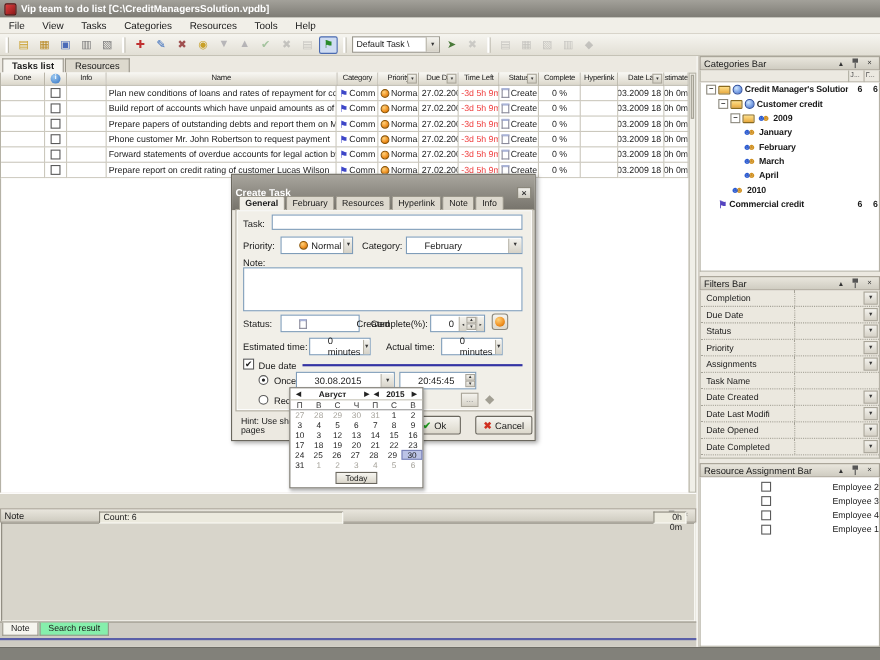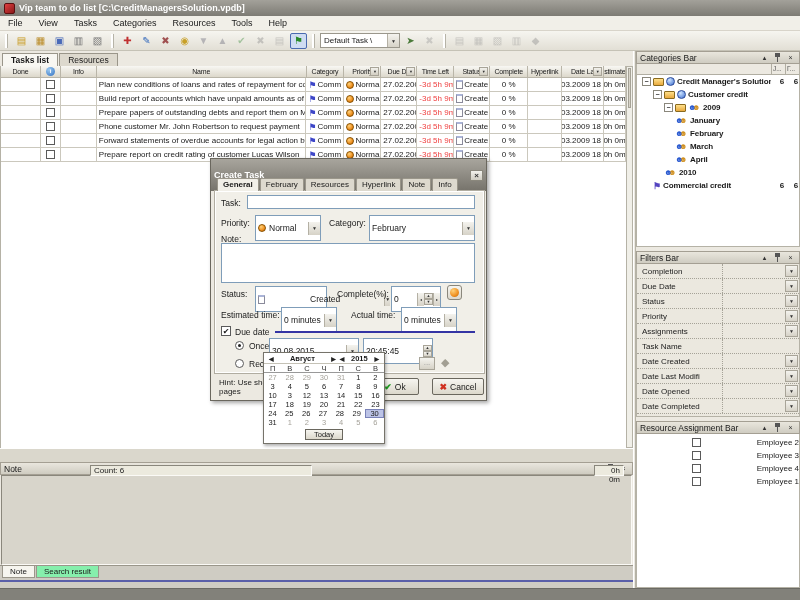--- a/index.html
+++ b/index.html
@@ -123,22 +123,22 @@
     border:1px solid #8a877c; font-size:8px; line-height:9px; text-align:center; font-weight:bold; }
   .dlg-tabs { position:absolute; left:6px; top:19px; display:flex; gap:1px; }
   .dtab { padding:1px 5px 2px; font-size:8px; border:1px solid #9a968a; border-bottom:none; background:#ddd9ce;
     border-radius:2px 2px 0 0; }
   .dtab.active { background:#f1efe8; font-weight:bold; position:relative; z-index:2; }
   .pageframe { position:absolute; left:4px; top:32px; width:269px; height:182px; background:#f1efe8;
     border:1px solid #fff; outline:1px solid #b1ad a1; outline:1px solid #b1ada1; }
   .dlbl { position:absolute; font-size:8.5px; }
   .dtxt { position:absolute; background:#fff; border:1px solid #7f9db9; height:14px; font-size:8.5px;
     display:flex; align-items:center; padding-left:3px; }
-  .dcombo { position:absolute; background:#fff; border:1px solid #7f9db9; height:26px; font-size:8.5px;
-    display:flex; align-items:center; padding-left:2px; gap:2px; }
+  .dcombo { position:absolute; background:#fff; border:1px solid #7f9db9; height:16px; font-size:8.5px;
+    display:flex; align-items:center; padding-left:16px; gap:2px; }
   .spinpair { display:flex; flex-direction:column; width:9px; height:12px; margin-left:auto; }
   .spinpair span { flex:1; background:linear-gradient(#f4f3ee,#d6d2c7); border:1px solid #a8a498; font-size:4px;
     line-height:4px; text-align:center; color:#333; }
   .dchk { position:absolute; width:10px; height:10px; background:#fff; border:1px solid #5a5a5a; font-size:8px;
     line-height:9px; text-align:center; }
   .dradio { position:absolute; width:9px; height:9px; border-radius:50%; border:1px solid #5a5a5a; background:#fff; }
   .dradio.sel::after { content:""; position:absolute; left:2px; top:2px; width:3px; height:3px; border-radius:50%; background:#222; }
   .blueline { position:absolute; height:2px; background:#3434a4; }
   .dbtn { position:absolute; height:17px; background:linear-gradient(#f6f5f0,#dcd8cc); border:1px solid #6a675e;
     border-radius:2px; display:flex; align-items:center; justify-content:center; gap:3px; font-size:8.5px; }

